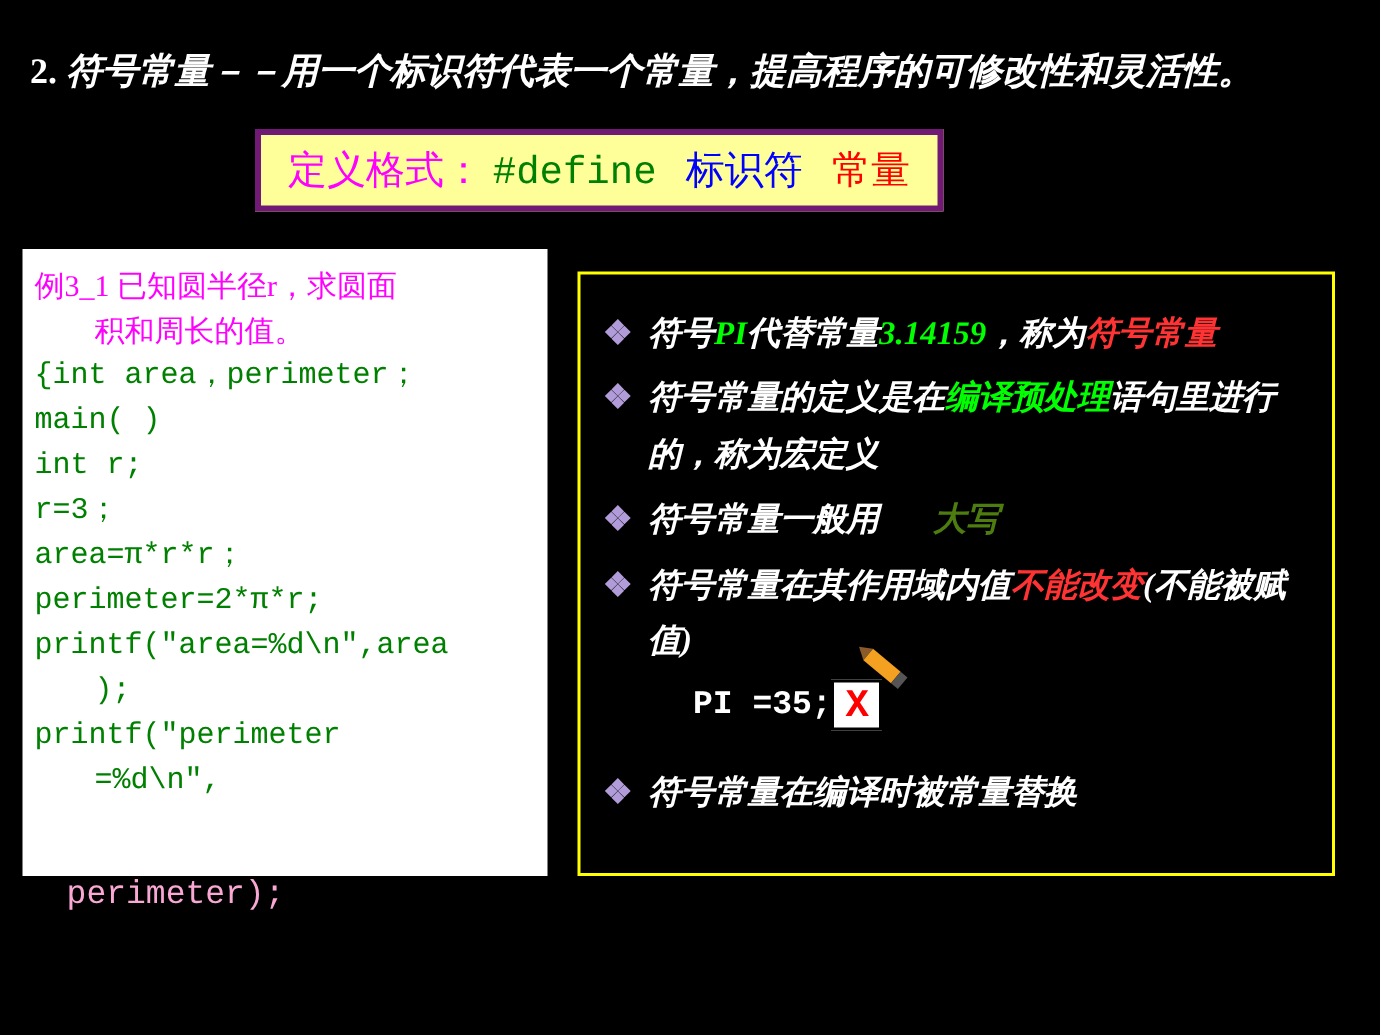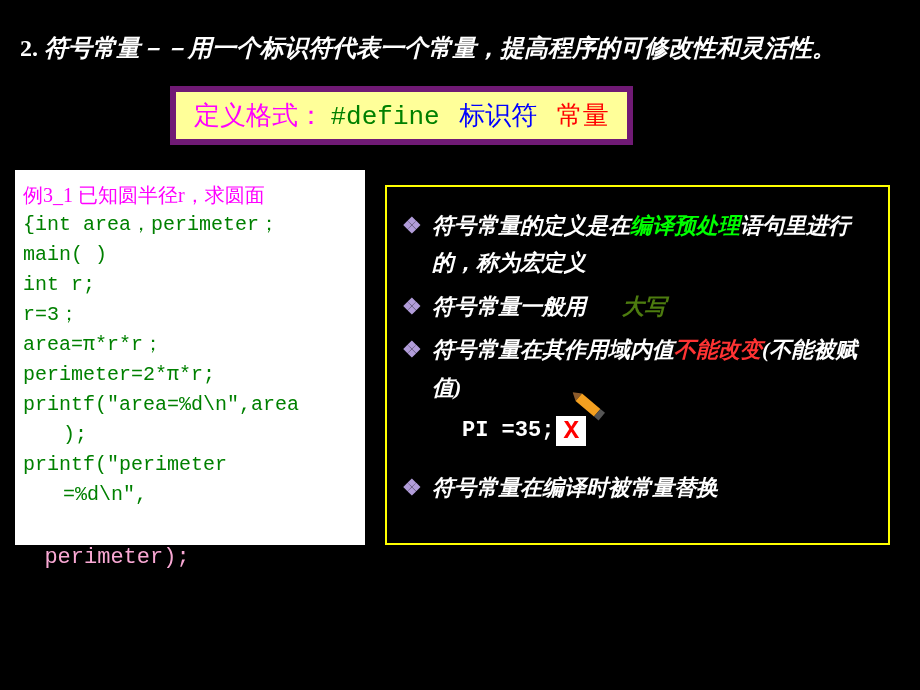--- a/index.html
+++ b/index.html
@@ -16,21 +16,21 @@
     color: #fff;
     font-size: 24px;
     font-style: italic;
     font-weight: bold;
     line-height: 1.5;
   }
   .heading .num { font-style: normal; }
   .define-box {
     display: inline-block;
     background: #ffff99;
-    border: 6px solid #701a75;
+    border: 4px solid #701a75;
     padding: 6px 18px;
     font-size: 26px;
     margin-left: 170px;
     margin-top: 10px;
   }
   .define-box .label { color: #ff00ff; }
   .define-box .code { color: #008000; font-family: "Courier New", monospace; }
   .define-box .ident { color: #0000ff; }
   .define-box .const { color: #ff0000; }
   .two-col {
@@ -128,34 +128,38 @@
   &nbsp;
   <span class="ident">标识符</span>
   &nbsp;
   <span class="const">常量</span>
 </div>
 
 <div class="two-col">
 
   <div class="code-panel">
     <div class="example-title">例3_1 已知圆半径r，求圆面</div>
+    <div class="example-title indent">积和周长的值。</div>
     <div class="c">{int area，perimeter；</div>
     <div class="c">main( )</div>
     <div class="c"> int r;</div>
     <div class="c"> r=3；</div>
     <div class="c"> area=π*r*r；</div>
     <div class="c"> perimeter=2*π*r;</div>
     <div class="c">printf("area=%d\n",area</div>
     <div class="c indent">);</div>
     <div class="c">printf("perimeter</div>
     <div class="c indent">=%d\n",</div>
   </div>
 
   <div class="notes-panel">
     <ul>
+      <li>
+        <span class="white">符号</span><span class="green">PI</span><span class="white">代替常量</span><span class="green">3.14159</span><span class="white">，称为</span><span class="red">符号常量</span>
+      </li>
       <li>
         <span class="white">符号常量的定义是在</span><span class="green">编译预处理</span><span class="white">语句里进行的，称为宏定义</span>
       </li>
       <li>
         <span class="white">符号常量一般用</span><span class="pink">大写</span>
       </li>
       <li>
         <span class="white">符号常量在其作用域内值</span><span class="red">不能改变</span><span class="white">(不能被赋值)</span>
       </li>
     </ul>

